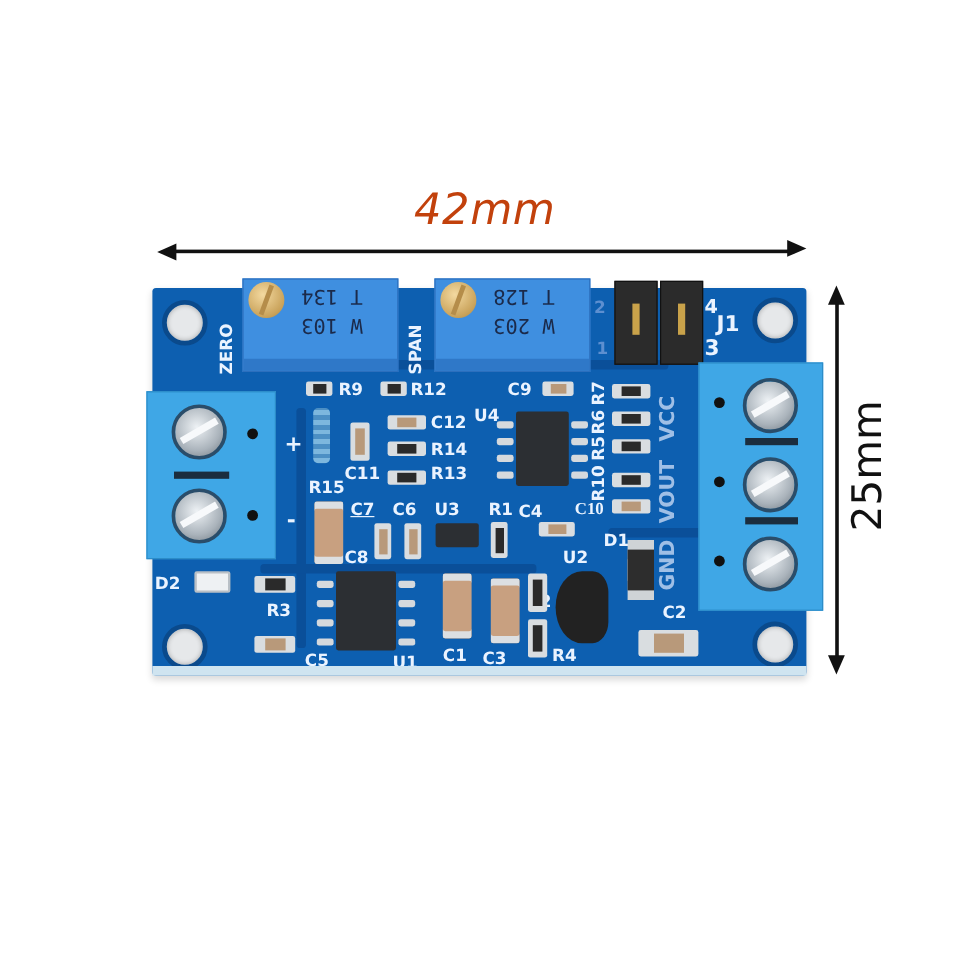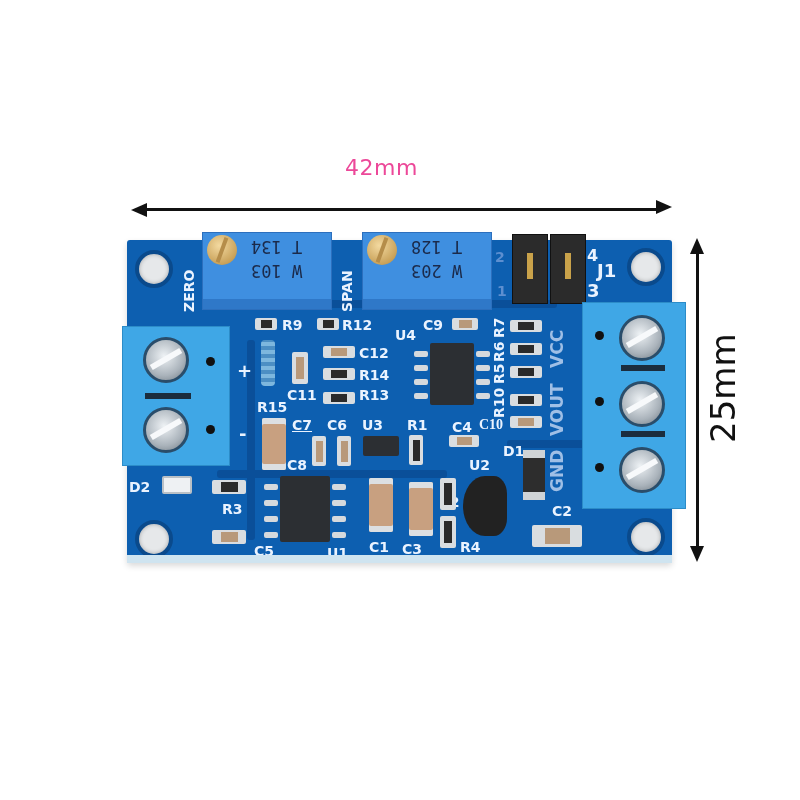--- a/index.html
+++ b/index.html
@@ -1,18 +1,18 @@
 <!DOCTYPE html>
 <html><head>
 <meta charset="utf-8">
 <style>
   html,body{margin:0;padding:0;}
   body{width:800px;height:800px;background:#ffffff;position:relative;overflow:hidden;font-family:"DejaVu Sans",sans-serif;}
   
-  .dim-label{position:absolute;color:#ec4899;font-size:22px;font-family:"DejaVu Sans",sans-serif;letter-spacing:0.5px;}
+  .dim-label{position:absolute;color:#c2410c;font-size:36px;font-family:"DejaVu Sans",sans-serif;letter-spacing:0.5px;font-style:italic;}
   .dim-h-line{position:absolute;left:140px;top:208px;width:522px;height:3px;background:#111;}
   .arrow-l{position:absolute;left:131px;top:203px;width:0;height:0;border-top:7px solid transparent;border-bottom:7px solid transparent;border-right:16px solid #111;}
   .arrow-r{position:absolute;left:656px;top:200px;width:0;height:0;border-top:7px solid transparent;border-bottom:7px solid transparent;border-left:16px solid #111;}
   .dim-v-line{position:absolute;left:696px;top:250px;width:3px;height:300px;background:#111;}
   .arrow-u{position:absolute;left:690px;top:238px;width:0;height:0;border-left:7px solid transparent;border-right:7px solid transparent;border-bottom:16px solid #111;}
   .arrow-d{position:absolute;left:690px;top:546px;width:0;height:0;border-left:7px solid transparent;border-right:7px solid transparent;border-top:16px solid #111;}
   .dim-v-label{position:absolute;left:700px;top:390px;transform:rotate(-90deg);transform-origin:left top;font-size:34px;color:#111;white-space:nowrap;}
 
   
   .board{position:absolute;left:127px;top:240px;width:545px;height:323px;background:#0d5fb0;border-radius:3px;box-shadow:0 3px 6px rgba(0,0,0,.15);}
@@ -128,21 +128,21 @@
     </div>
   <div class="silk" style="left:155px;top:78px;">R9</div>
   <div class="smd" style="left:190px;top:78px;width:22px;height:12px;">
       <div class="body"></div>
     </div>
   <div class="silk" style="left:215px;top:78px;">R12</div>
   <div class="silk" style="left:296px;top:78px;">C9</div>
   <div class="smd cap" style="left:325px;top:78px;width:26px;height:12px;">
       <div class="body"></div>
     </div>
-  <div class="silk" style="left:268px;top:88px;">U4</div>
+  <div class="silk" style="left:268px;top:100px;">U4</div>
 
   <div class="silk-v" style="left:365px;top:98px;">R7</div>
   <div class="smd" style="left:383px;top:80px;width:32px;height:12px;">
       <div class="body"></div>
     </div>
   <div class="silk-v" style="left:365px;top:122px;">R6</div>
   <div class="smd" style="left:383px;top:103px;width:32px;height:12px;">
       <div class="body"></div>
     </div>
   <div class="silk-v" style="left:365px;top:144px;">R5</div>
@@ -199,21 +199,21 @@
     </div>
   <div class="smd cap" style="left:210px;top:196px;width:14px;height:30px;">
       <div class="body"></div>
     </div>
   <div class="silk" style="left:235px;top:178px;">U3</div>
   <div class="ic" style="left:236px;top:196px;width:36px;height:20px;"></div>
   <div class="silk" style="left:280px;top:178px;">R1</div>
   <div class="smd" style="left:282px;top:195px;width:14px;height:30px;">
       <div class="body"></div>
     </div>
-  <div class="silk" style="left:305px;top:180px;margin-left:20px;">C4</div>
+  <div class="silk" style="left:305px;top:180px;">C4</div>
   <div class="smd cap" style="left:322px;top:195px;width:30px;height:12px;">
       <div class="body"></div>
     </div>
 
   <div class="silk" style="left:376px;top:204px;">D1</div>
   <div class="diode" style="left:396px;top:218px;width:22px;height:34px;"></div>
 
   <div class="silk" style="left:312px;top:220px;margin-top:35px;">R2</div>
   <div class="silk" style="left:342px;top:218px;text-align:center;">U2</div>
   <div class="smd" style="left:313px;top:238px;width:16px;height:32px;">

